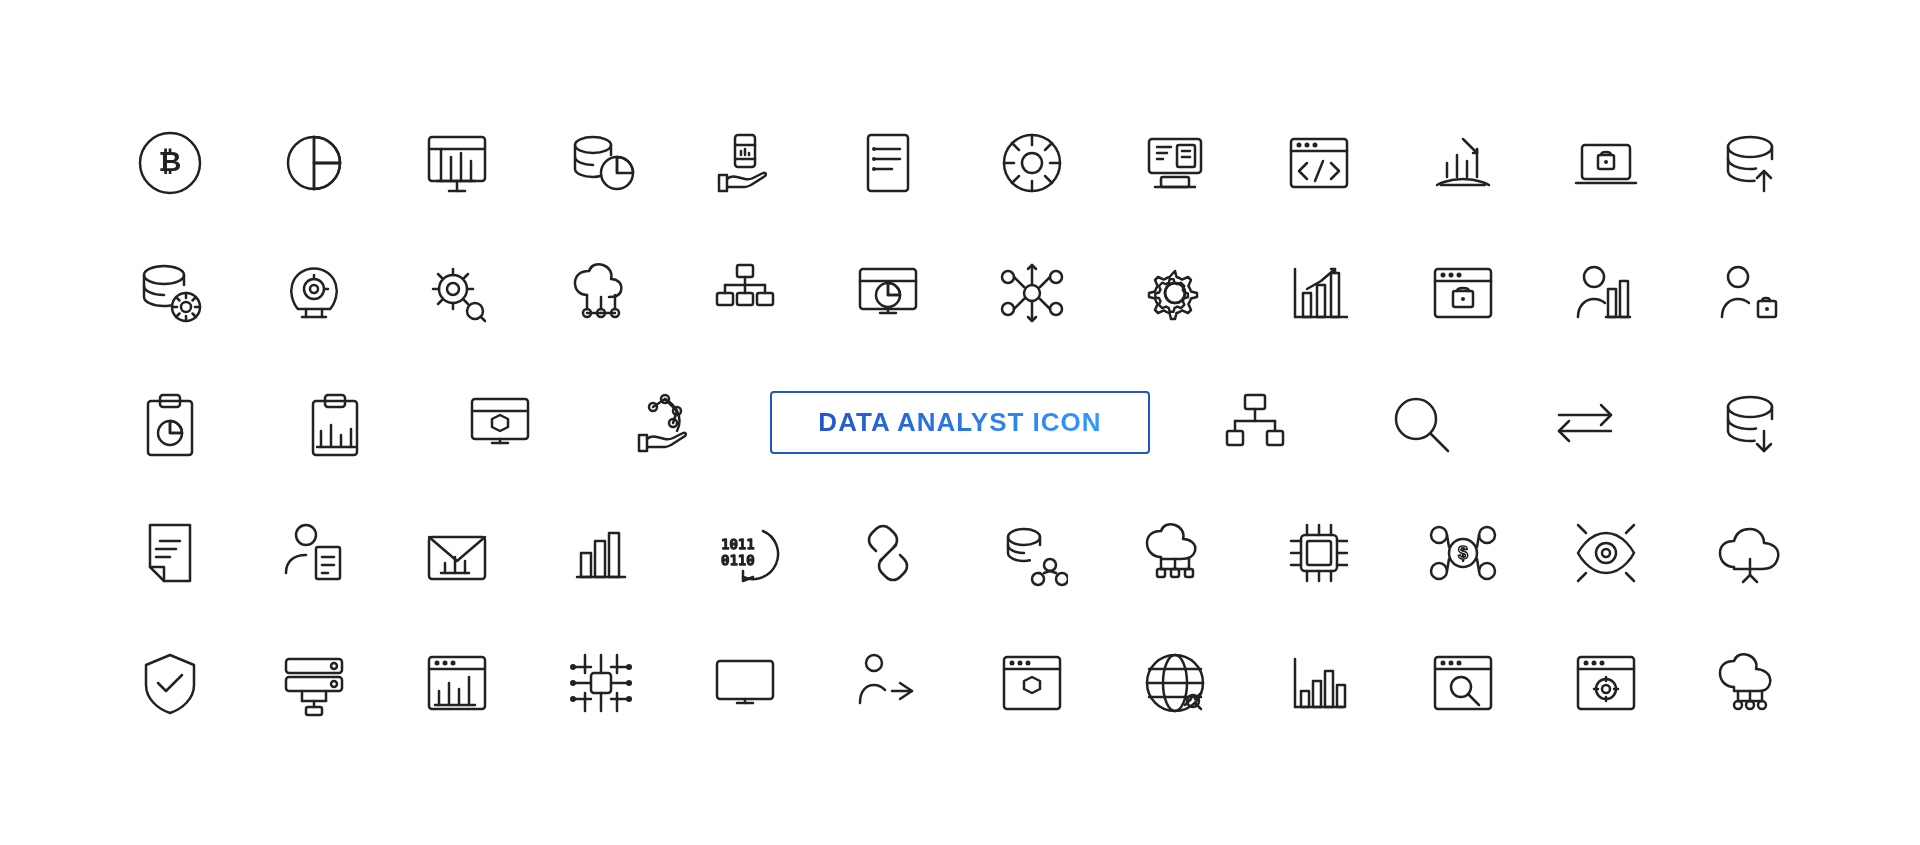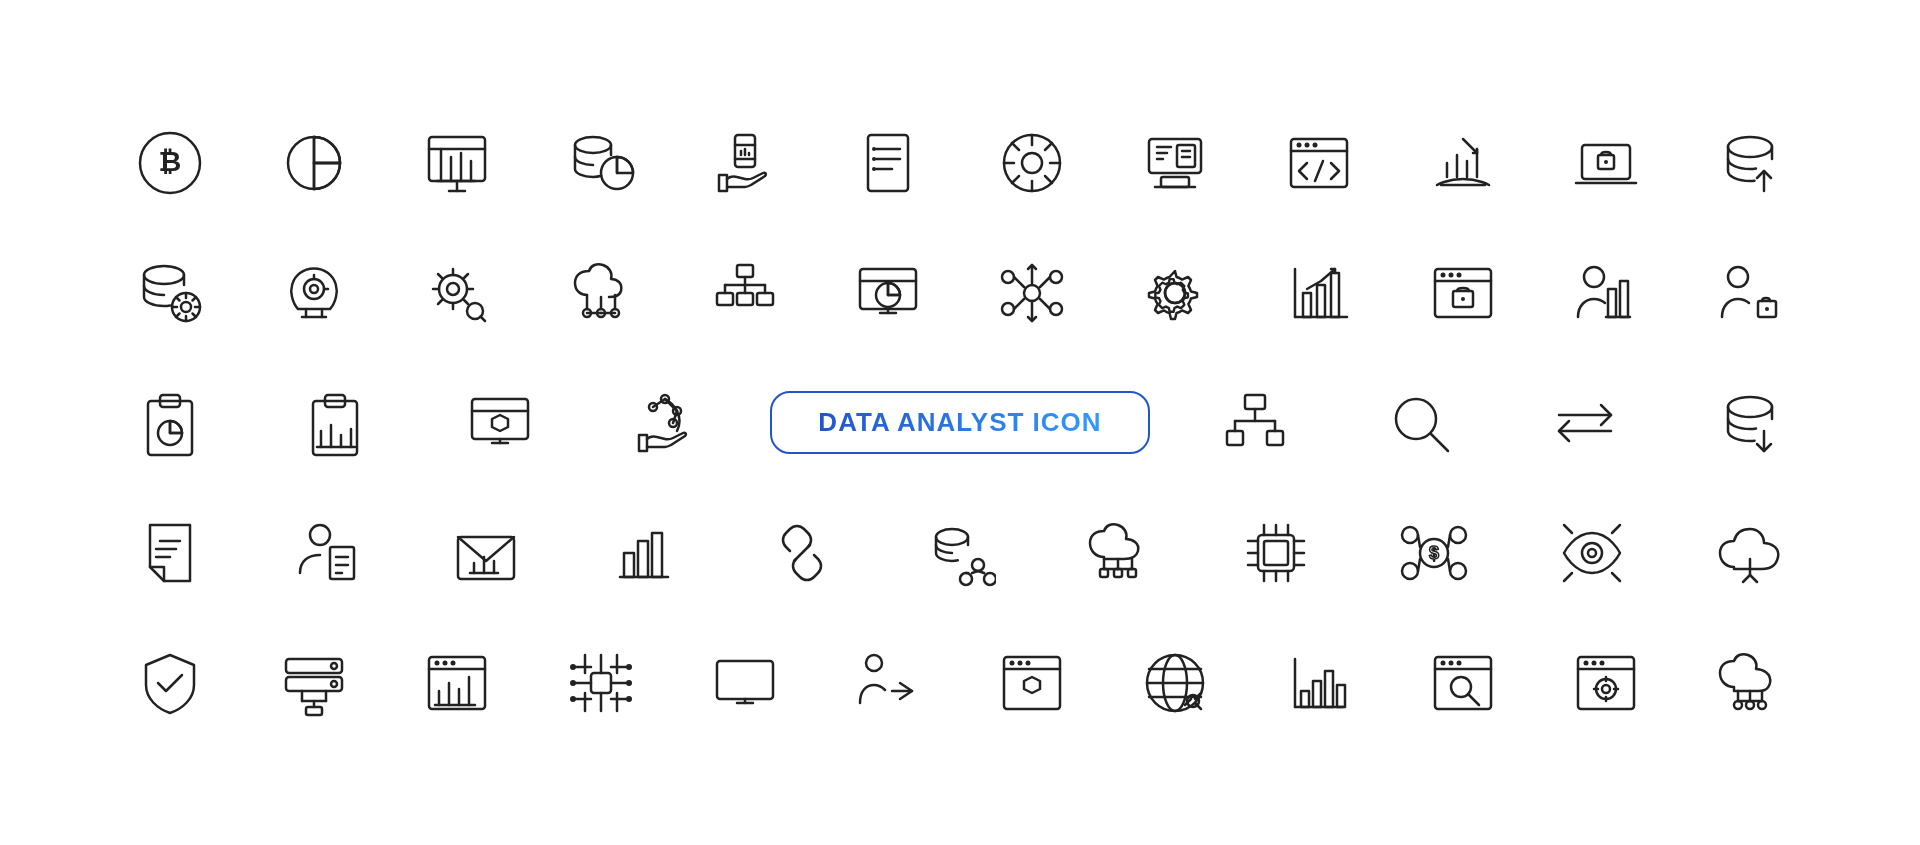--- a/index.html
+++ b/index.html
@@ -33,21 +33,21 @@
       align-items: center;
       justify-content: center;
       flex-shrink: 0;
     }
     .icon-cell svg {
       width: 72px;
       height: 72px;
     }
     .title-badge {
       border: 2px solid #2255cc;
-      border-radius: 20px;
+      border-radius: 4px;
       padding: 14px 32px;
       display: flex;
       align-items: center;
       justify-content: center;
       min-width: 380px;
     }
     .title-badge span {
       font-size: 26px;
       font-weight: 700;
       background: linear-gradient(90deg, #2255cc, #3399ff);
@@ -505,20 +505,28 @@
 
     <div class="icon-cell">
       <svg viewBox="0 0 72 72" fill="none" stroke="#222" stroke-width="2.5" stroke-linecap="round" stroke-linejoin="round">
         <line x1="12" y1="60" x2="60" y2="60"></line>
         <rect x="16" y="36" width="10" height="24"></rect>
         <rect x="30" y="24" width="10" height="36"></rect>
         <rect x="44" y="16" width="10" height="44"></rect>
       </svg>
     </div>
 
+    <div class="icon-cell">
+      <svg viewBox="0 0 72 72" fill="none" stroke="#222" stroke-width="2.5" stroke-linecap="round" stroke-linejoin="round">
+        <text x="12" y="32" font-size="14" font-family="monospace" fill="none" stroke="#222" stroke-width="1.5">1011</text>
+        <text x="12" y="48" font-size="14" font-family="monospace" fill="none" stroke="#222" stroke-width="1.5">0110</text>
+        <path d="M54 14 A20 20 0 1 1 34 60" fill="none"></path>
+        <polyline points="34,54 34,64 44,60"></polyline>
+      </svg>
+    </div>
 
     <div class="icon-cell">
       <svg viewBox="0 0 72 72" fill="none" stroke="#222" stroke-width="2.5" stroke-linecap="round" stroke-linejoin="round">
         <path d="M30 42 C26 46 26 52 30 56 L34 60 C38 64 44 64 48 60 L52 56 C56 52 56 46 52 42 L48 38"></path>
         <path d="M42 30 C46 26 46 20 42 16 L38 12 C34 8 28 8 24 12 L20 16 C16 20 16 26 20 30 L24 34"></path>
         <line x1="28" y1="44" x2="44" y2="28"></line>
       </svg>
     </div>
 
     <div class="icon-cell">

